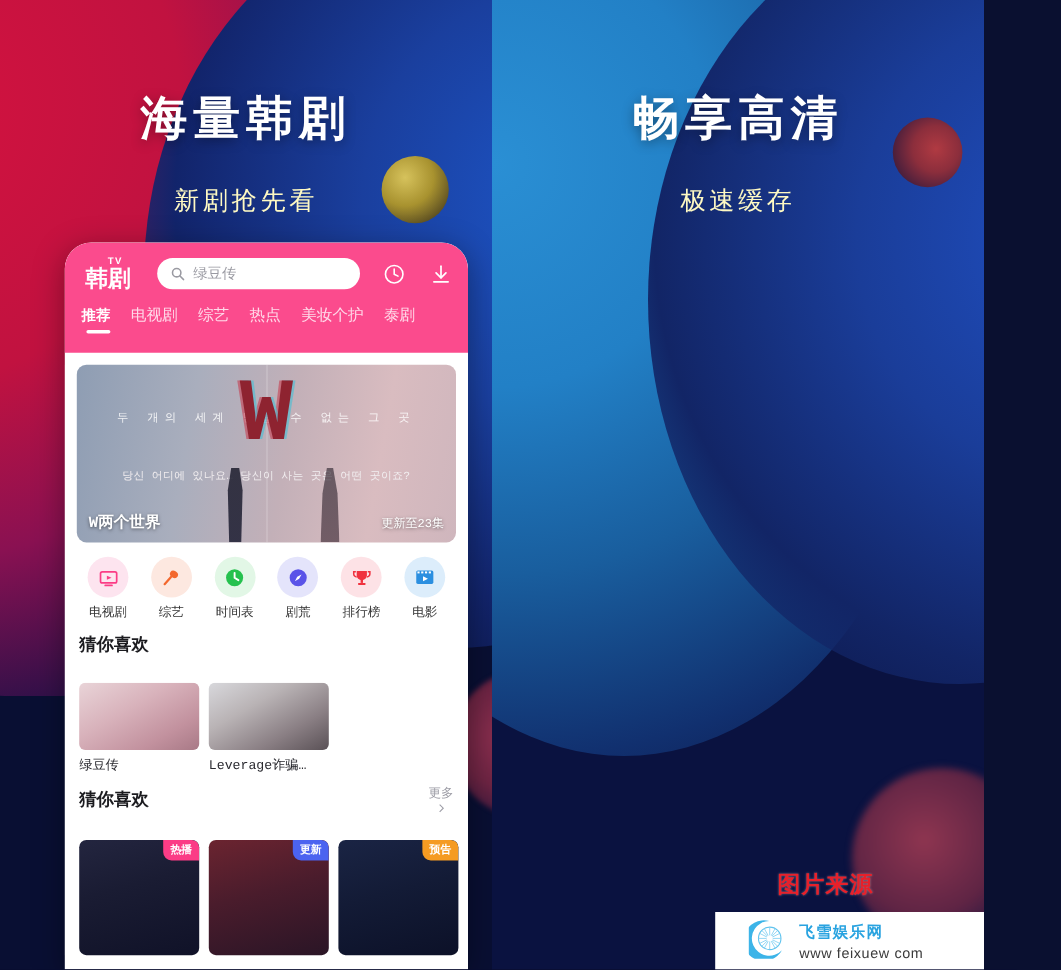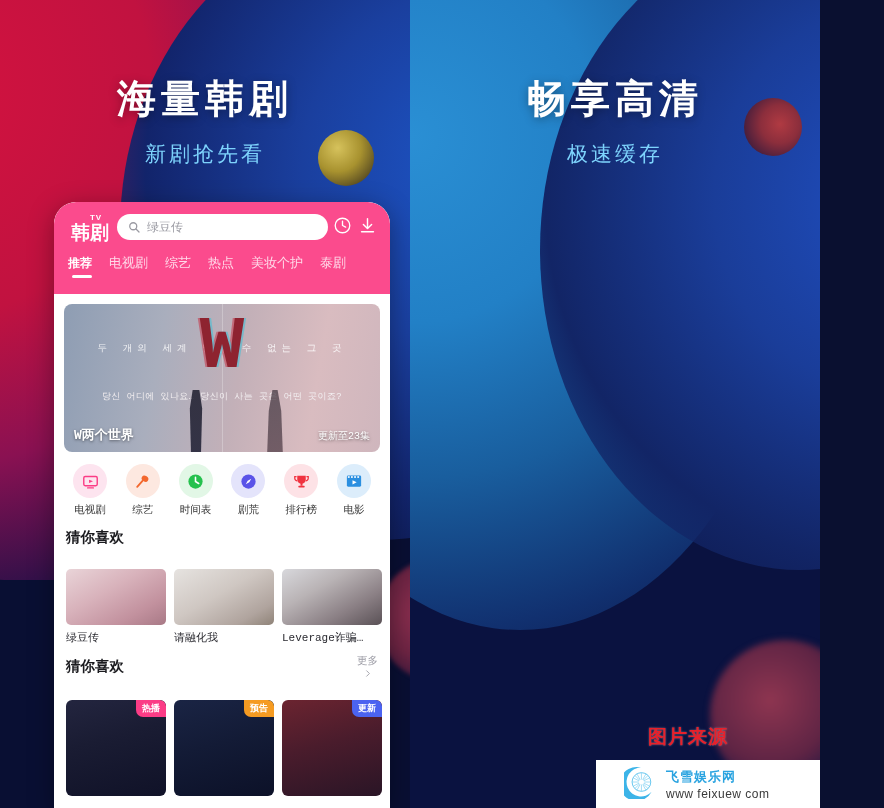--- a/index.html
+++ b/index.html
@@ -62,42 +62,42 @@
   
   .headline {
     position: absolute; left: 0; right: 0; text-align: center; z-index: 6;
     color: #ffffff;
   }
   .headline .h1 {
     font-size: 39px; font-weight: bold; letter-spacing: 5px;
     text-shadow: 0 2px 10px rgba(0,0,0,.35);
   }
   .headline .h2 {
-    margin-top: 14px; font-size: 21px; letter-spacing: 3px;
-    color: #7dd3fc; font-weight: normal;
+    margin-top: 27px; font-size: 21px; letter-spacing: 3px;
+    color: #fef9c3; font-weight: normal;
   }
   .hl-left  { top: 72px; }
   .hl-right { top: 72px; }
 
   
   .phone {
     position: absolute; overflow: hidden; z-index: 7;
     border-radius: 22px 22px 0 0;
     background: #ffffff;
     box-shadow: 0 6px 26px rgba(0,0,0,.35);
   }
   .phone-left  { left: 54px;  top: 202px; width: 336px; height: 606px; }
 
   
   .lp-header {
     background: #fb4b8d; padding: 12px 12px 0 12px; height: 92px;
     border-radius: 22px 22px 0 0;
     position: relative;
   }
-  .lp-top-row { display:flex; align-items:flex-start; gap:3px; }
+  .lp-top-row { display:flex; align-items:center; gap:17px; }
   .lp-logo { width: 48px; flex: none; text-align:center; color:#fff; line-height:1; }
   .lp-logo .tv {
     font-size: 8px; font-weight:bold; letter-spacing:1px;
     display:block; margin-bottom:1px; margin-left:12px;
   }
   .lp-logo .cn { font-size: 19px; font-weight:bold; letter-spacing:0px; }
   .search-box {
     flex: 1; height: 26px; background: #fff; border-radius: 14px;
     display:flex; align-items:center; padding: 0 11px; gap: 7px;
   }
@@ -336,49 +336,45 @@
         <div class="sec-head">
           <div class="t">猜你喜欢</div>
         </div>
 
         <div class="card-row">
           <div class="card">
             <div class="thumb th1"></div>
             <div class="cap">绿豆传</div>
           </div>
           <div class="card">
-            <div class="thumb th2"></div>
-            <div class="cap">请融化我</div>
-          </div>
-          <div class="card">
             <div class="thumb th3"></div>
             <div class="cap">Leverage诈骗…</div>
           </div>
 
         </div>
 
         <div class="sec-head">
           <div class="t">猜你喜欢</div>
           <div class="m">
             <span>更多</span>
             <svg width="9" height="9" viewBox="0 0 24 24" fill="none" stroke="#9d9da6" stroke-width="2.4">
                 <polyline points="9,4 17,12 9,20"></polyline>
               </svg>
           </div>
         </div>
 
         <div class="tile-row">
           <div class="tile tl1">
             <span class="badge bg-hot">热播</span>
           </div>
+          <div class="tile tl3">
+            <span class="badge bg-new">更新</span>
+          </div>
           <div class="tile tl2">
             <span class="badge bg-pre">预告</span>
-          </div>
-          <div class="tile tl3">
-            <span class="badge bg-new">更新</span>
           </div>
         </div>
       </div>
     </div>
   </div>
 
   <div class="panel panel-right">
     <div class="blob blob-cyan"></div>
     <div class="blob blob-blue-r"></div>
     <div class="blob blob-rose"></div>

